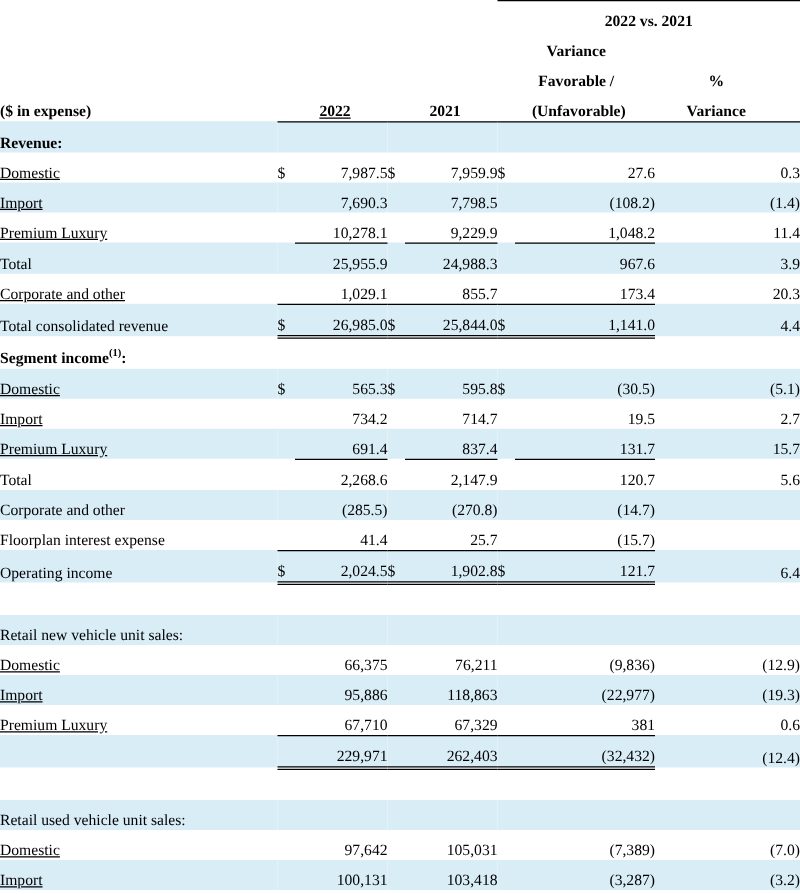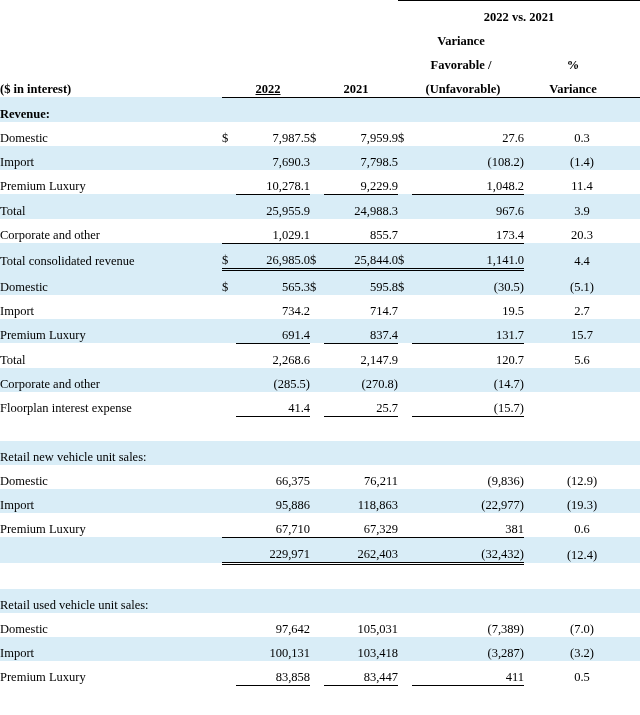--- a/index.html
+++ b/index.html
@@ -38,29 +38,29 @@
   col.c-num1  { width: 74px; }
   col.c-cur2  { width: 14px; }
   col.c-num2  { width: 74px; }
   col.c-cur3  { width: 14px; }
   col.c-num3  { width: 112px; }
   col.c-num4  { width: 116px; }
 
   .shade { background: #d9edf7; padding-left: 32px; }
 
   .lbl { padding-left: 4px; }
-  .ind1 { padding-left: 18px; }
+  .ind1 { padding-left: 18px; text-decoration: underline; }
   .ind2 { padding-left: 30px; font-family: Liberation Serif, serif; }
   .num {
     text-align: right;
     padding-right: 10px;
     white-space: nowrap;
   }
   .num4 {
-    text-align: center;
+    text-align: right;
     padding-right: 44px;
     white-space: nowrap;
   }
   .cur {
     text-align: left;
     padding-left: 2px;
   }
   .bold { font-weight: bold; }
 
   
@@ -126,21 +126,21 @@
     <tr>
       <td></td>
           <td></td>
           <td></td>
           <td></td>
           <td></td>
       <td colspan="2" class="hdr-span" style="height:16px;">Favorable /</td>
       <td class="hdr-cell" style="height:16px; padding-right:18px;">%</td>
     </tr>
     <tr>
-      <td class="lbl bold" style="height:20px;">($ in interest)</td>
+      <td class="lbl bold" style="height:20px;">($ in expense)</td>
       <td class="hdr-underline"></td>
       <td class="hdr-cell hdr-underline" style="padding-right:10px;text-decoration:underline;">2022</td>
       <td class="hdr-underline"></td>
       <td class="hdr-cell hdr-underline" style="padding-right:10px;">2021</td>
       <td class="hdr-underline"></td>
       <td class="hdr-cell hdr-underline" style="padding-right:10px;">(Unfavorable)</td>
       <td class="hdr-cell hdr-underline" style="padding-right:18px;">Variance</td>
     </tr>
 
     <tr class="shade">
@@ -213,20 +213,30 @@
       <td class="lbl ind2">Total consolidated revenue</td>
       <td class="cur rule-dbl">$</td>
       <td class="num rule-dbl">26,985.0</td>
       <td class="cur rule-dbl">$</td>
       <td class="num rule-dbl">25,844.0</td>
       <td class="cur rule-dbl">$</td>
       <td class="num rule-dbl">1,141.0</td>
       <td class="num4">4.4</td>
     </tr>
 
+    <tr>
+      <td class="lbl bold"><span>Segment income</span><span class="sup">(1)</span><span>:</span></td>
+      <td></td>
+          <td></td>
+          <td></td>
+          <td></td>
+          <td></td>
+          <td></td>
+          <td></td>
+    </tr>
 
     <tr class="shade">
       <td class="lbl ind1">Domestic</td>
       <td class="cur">$</td>
       <td class="num">565.3</td>
       <td class="cur">$</td>
       <td class="num">595.8</td>
       <td class="cur">$</td>
       <td class="num">(30.5)</td>
       <td class="num4">(5.1)</td>
@@ -280,20 +290,30 @@
       <td class="lbl">Floorplan interest expense</td>
       <td class="cur"></td>
       <td class="num hdr-underline">41.4</td>
       <td class="cur"></td>
       <td class="num hdr-underline">25.7</td>
       <td class="cur"></td>
       <td class="num hdr-underline">(15.7)</td>
       <td class="num4"></td>
     </tr>
 
+    <tr class="shade">
+      <td class="lbl ind2">Operating income</td>
+      <td class="cur rule-dbl">$</td>
+      <td class="num rule-dbl">2,024.5</td>
+      <td class="cur rule-dbl">$</td>
+      <td class="num rule-dbl">1,902.8</td>
+      <td class="cur rule-dbl">$</td>
+      <td class="num rule-dbl">121.7</td>
+      <td class="num4">6.4</td>
+    </tr>
 
     <tr class="blank-row">
       <td colspan="8"></td>
     </tr>
 
     <tr class="shade">
       <td class="lbl">Retail new vehicle unit sales:</td>
       <td></td>
           <td></td>
           <td></td>

